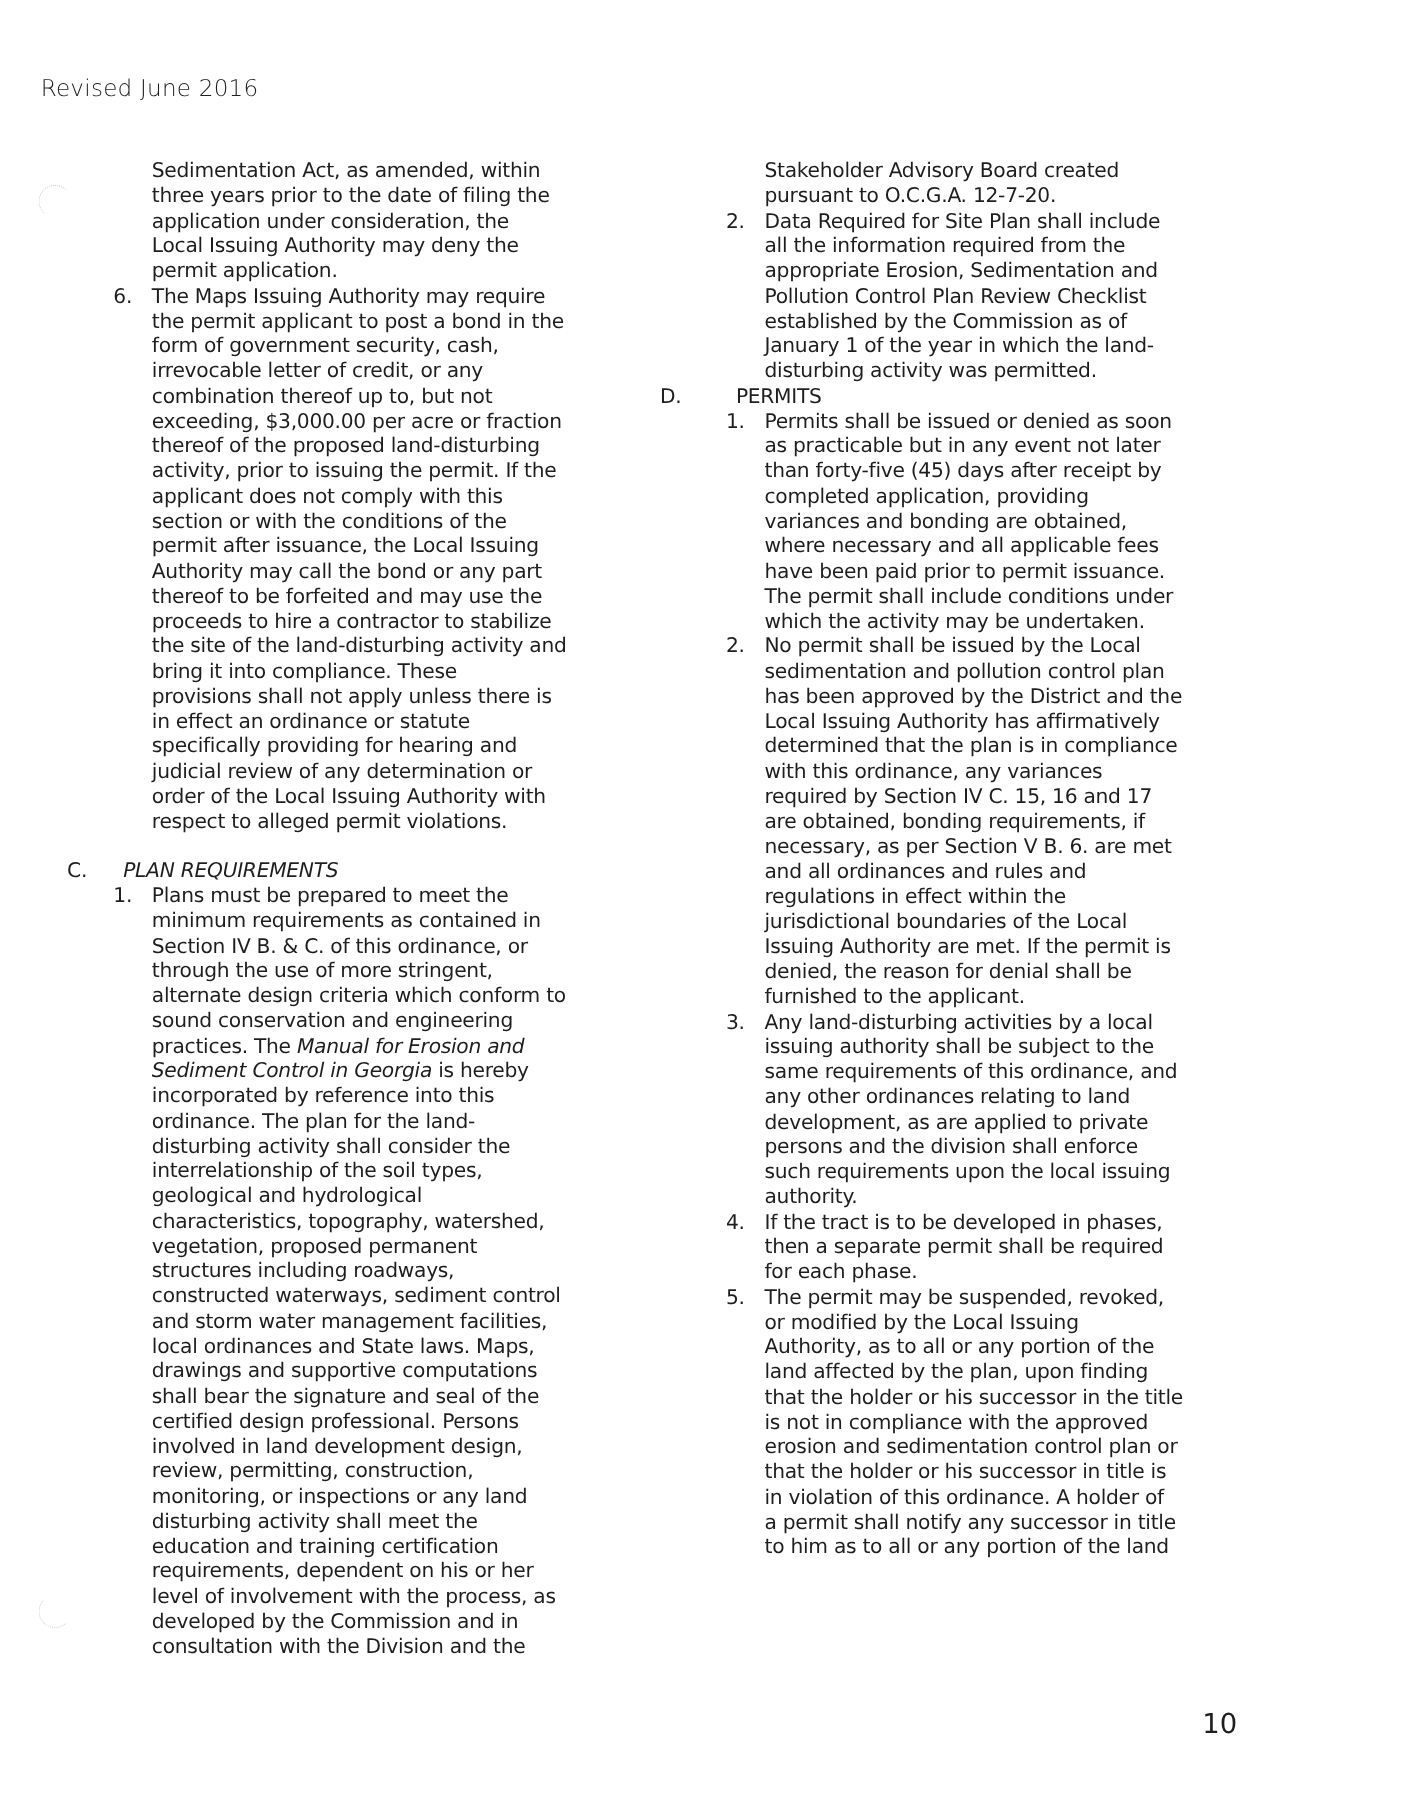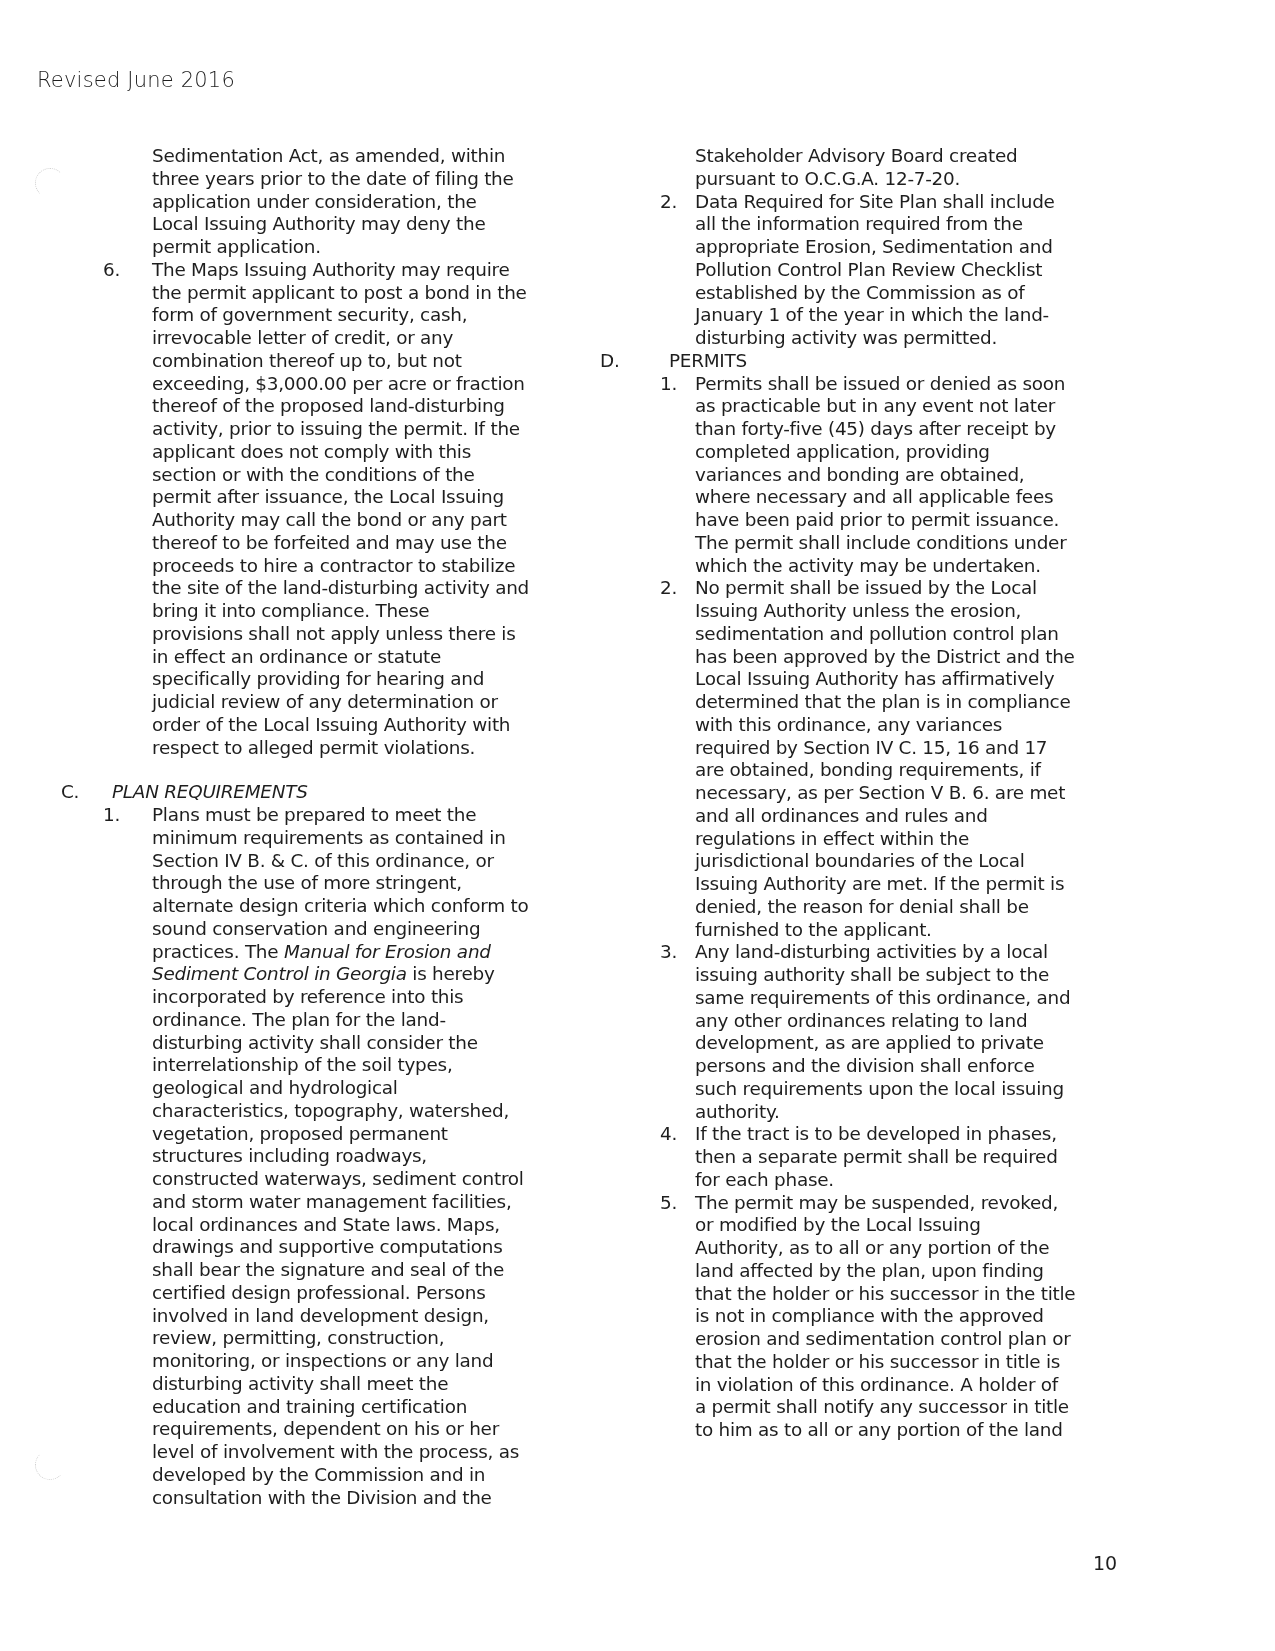--- a/index.html
+++ b/index.html
@@ -12,26 +12,26 @@
     font-size: 21px; letter-spacing: 0.2px;
     font-family: "DejaVu Sans", sans-serif; font-weight: 300;
   }
   .col { position: absolute; font-size: 18.4px; line-height: 22.75px; letter-spacing: -0.25px; }
   .col-left { left: 0; top: 145px; width: 620px; }
   .col-right { left: 560px; top: 145px; width: 715px; }
   .line { white-space: nowrap; height: 22.75px; position: relative; }
   .num { position: absolute; }
   .txt { position: absolute; }
   .left .num { left: 103px; }
-  .left .txt { left: 138px; margin-left: 14px; }
+  .left .txt { left: 138px; }
   .right .num { left: 100px; }
   .right .txt { left: 135px; }
   .sec-letter { position: absolute; }
   .sec-title { position: absolute; }
-  .page-number { position: absolute; left: 1093px; top: 1552px; font-size: 19px; }
+  .page-number { position: absolute; left: 1093px; top: 1552px; font-size: 25px; }
   .punch {
     position: absolute; width: 28px; height: 28px; border-radius: 50%;
     border: 1px dotted #cfcfcf; border-right-color: transparent; border-bottom-color: transparent;
   }
   em { font-style: italic; }
 </style>
 </head>
 <body>
 
 <div class="header">Revised June 2016</div>
@@ -282,23 +282,20 @@
       <span class="txt">The permit shall include conditions under</span>
     </div>
     <div class="line">
       <span class="txt">which the activity may be undertaken.</span>
     </div>
     <div class="line">
       <span class="num">2.</span>
       <span class="txt">No permit shall be issued by the Local</span>
     </div>
     <div class="line">
-      <span class="txt">Issuing Authority unless the erosion,</span>
-    </div>
-    <div class="line">
       <span class="txt">sedimentation and pollution control plan</span>
     </div>
     <div class="line">
       <span class="txt">has been approved by the District and the</span>
     </div>
     <div class="line">
       <span class="txt">Local Issuing Authority has affirmatively</span>
     </div>
     <div class="line">
       <span class="txt">determined that the plan is in compliance</span>

